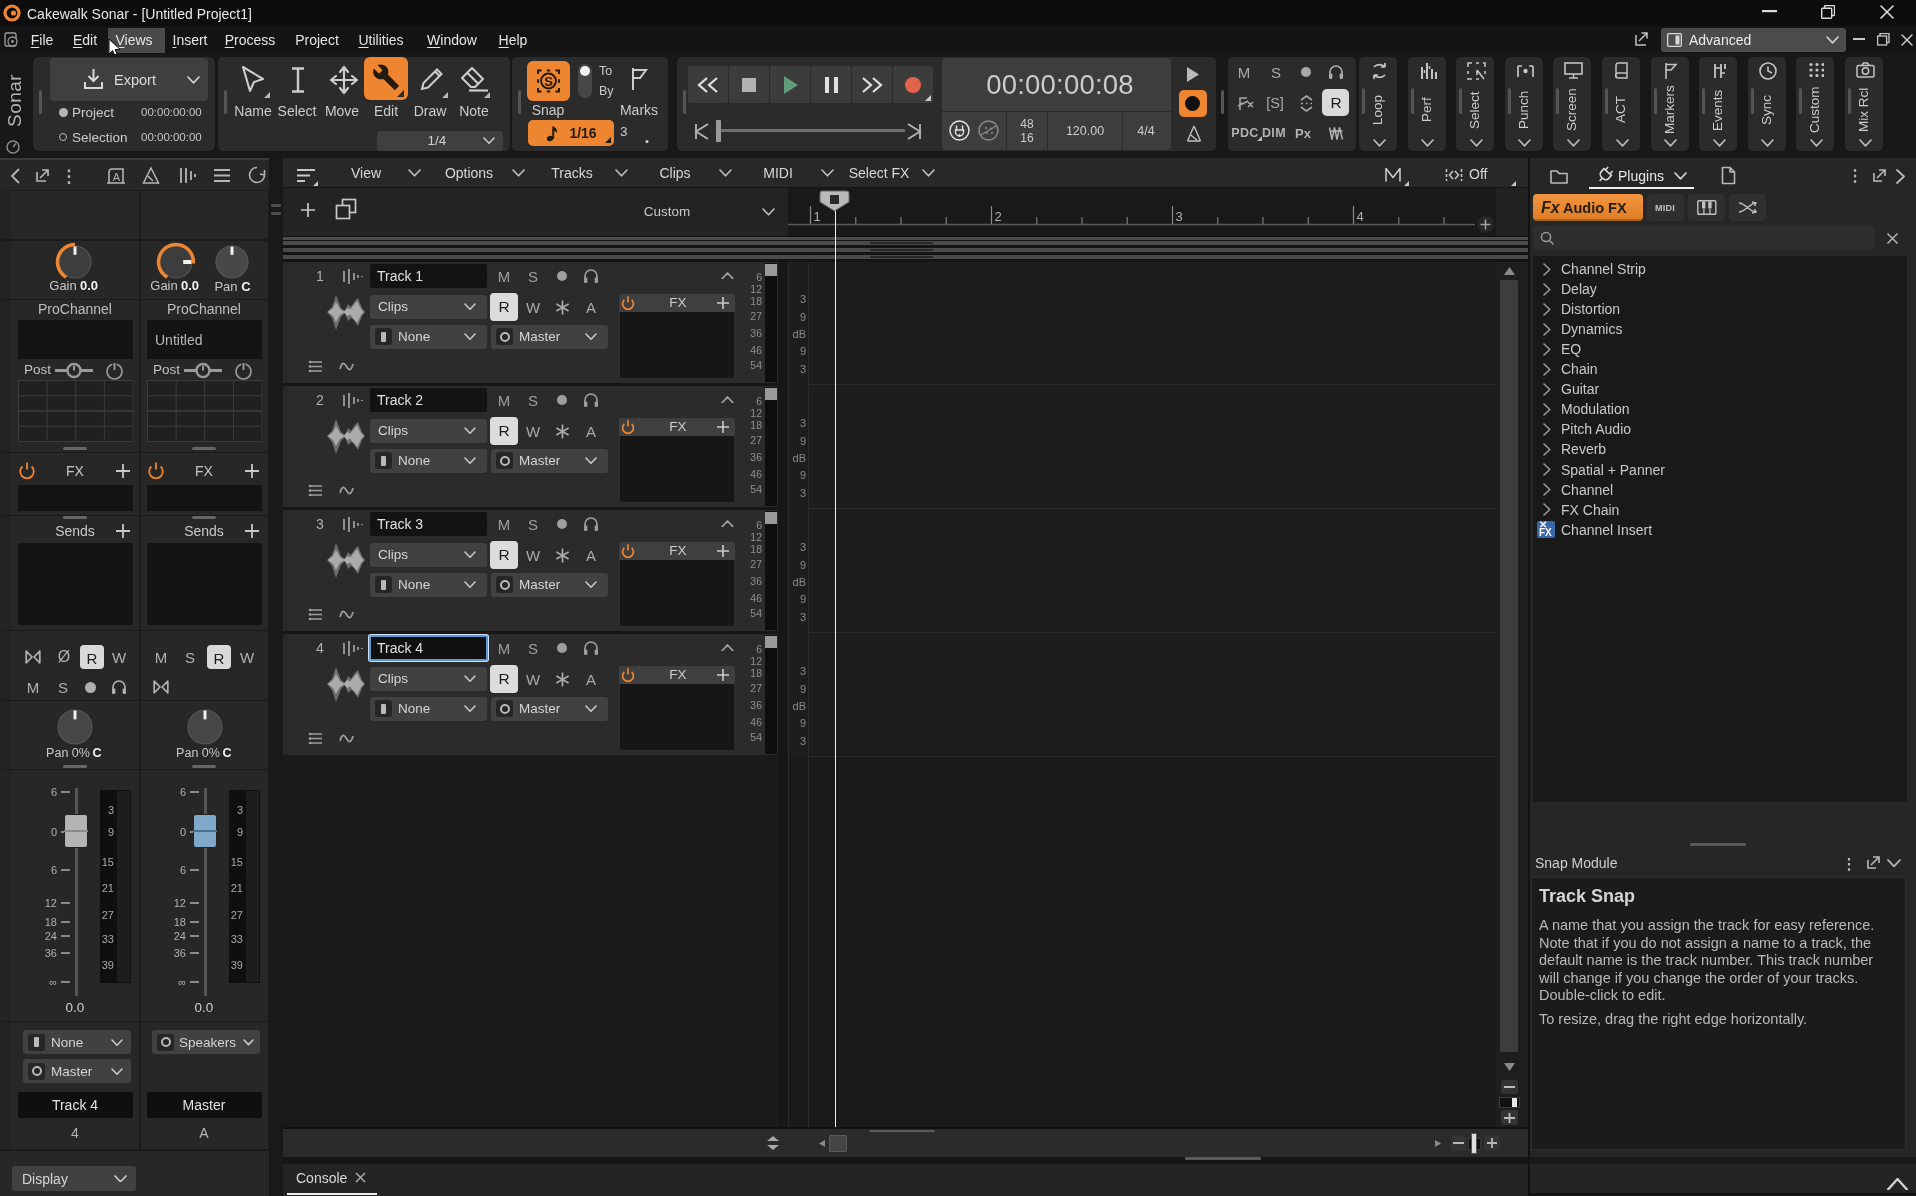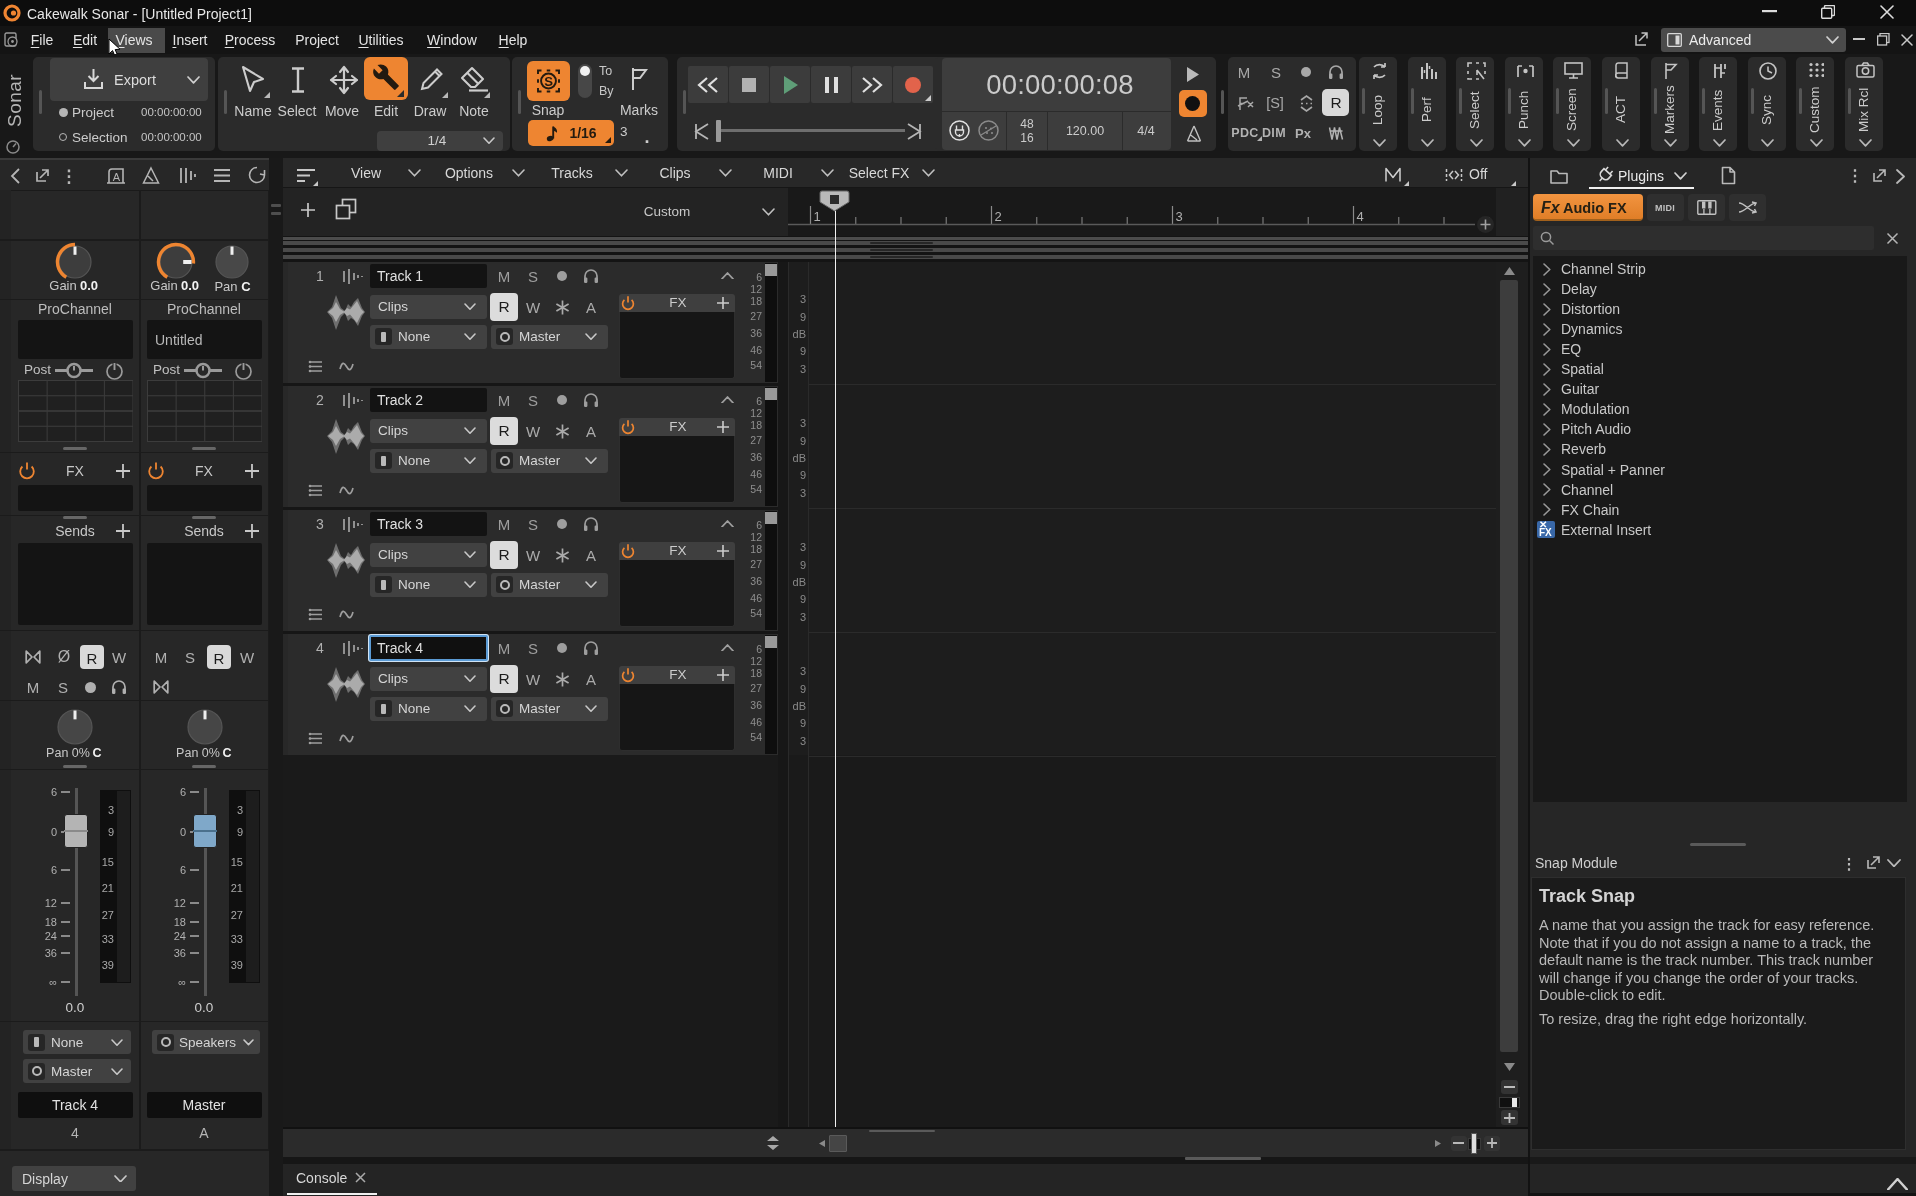--- a/index.html
+++ b/index.html
@@ -1195,21 +1195,21 @@
       <path d="M1,1 L6.8,6.5 L1,12" fill="none" stroke="#999" stroke-width="1.6" stroke-linecap="round" stroke-linejoin="round"></path>
     </svg>
 <div class="ab tl" style="left:1561px;top:329.15000000000003px;font-size:14px;color:#c9c9c9;font-weight:400;">Dynamics</div>
 <svg class="ab" style="left:1543.1px;top:342.70000000000005px" width="7.8" height="13" viewBox="0 0 7.8 13">
       <path d="M1,1 L6.8,6.5 L1,12" fill="none" stroke="#999" stroke-width="1.6" stroke-linecap="round" stroke-linejoin="round"></path>
     </svg>
 <div class="ab tl" style="left:1561px;top:349.20000000000005px;font-size:14px;color:#c9c9c9;font-weight:400;">EQ</div>
 <svg class="ab" style="left:1543.1px;top:362.75000000000006px" width="7.8" height="13" viewBox="0 0 7.8 13">
       <path d="M1,1 L6.8,6.5 L1,12" fill="none" stroke="#999" stroke-width="1.6" stroke-linecap="round" stroke-linejoin="round"></path>
     </svg>
-<div class="ab tl" style="left:1561px;top:369.25000000000006px;font-size:14px;color:#c9c9c9;font-weight:400;">Spatial</div>
+<div class="ab tl" style="left:1561px;top:369.25000000000006px;font-size:14px;color:#c9c9c9;font-weight:400;">Chain</div>
 <svg class="ab" style="left:1543.1px;top:382.80000000000007px" width="7.8" height="13" viewBox="0 0 7.8 13">
       <path d="M1,1 L6.8,6.5 L1,12" fill="none" stroke="#999" stroke-width="1.6" stroke-linecap="round" stroke-linejoin="round"></path>
     </svg>
 <div class="ab tl" style="left:1561px;top:389.30000000000007px;font-size:14px;color:#c9c9c9;font-weight:400;">Guitar</div>
 <svg class="ab" style="left:1543.1px;top:402.8500000000001px" width="7.8" height="13" viewBox="0 0 7.8 13">
       <path d="M1,1 L6.8,6.5 L1,12" fill="none" stroke="#999" stroke-width="1.6" stroke-linecap="round" stroke-linejoin="round"></path>
     </svg>
 <div class="ab tl" style="left:1561px;top:409.3500000000001px;font-size:14px;color:#c9c9c9;font-weight:400;">Modulation</div>
 <svg class="ab" style="left:1543.1px;top:422.9000000000001px" width="7.8" height="13" viewBox="0 0 7.8 13">
       <path d="M1,1 L6.8,6.5 L1,12" fill="none" stroke="#999" stroke-width="1.6" stroke-linecap="round" stroke-linejoin="round"></path>
@@ -1226,21 +1226,21 @@
 <svg class="ab" style="left:1543.1px;top:483.0500000000001px" width="7.8" height="13" viewBox="0 0 7.8 13">
       <path d="M1,1 L6.8,6.5 L1,12" fill="none" stroke="#999" stroke-width="1.6" stroke-linecap="round" stroke-linejoin="round"></path>
     </svg>
 <div class="ab tl" style="left:1561px;top:489.5500000000001px;font-size:14px;color:#c9c9c9;font-weight:400;">Channel</div>
 <svg class="ab" style="left:1543.1px;top:503.10000000000014px" width="7.8" height="13" viewBox="0 0 7.8 13">
       <path d="M1,1 L6.8,6.5 L1,12" fill="none" stroke="#999" stroke-width="1.6" stroke-linecap="round" stroke-linejoin="round"></path>
     </svg>
 <div class="ab tl" style="left:1561px;top:509.60000000000014px;font-size:14px;color:#c9c9c9;font-weight:400;">FX Chain</div>
 <div class="ab " style="left:1537px;top:521px;width:18px;height:17px;background:#3968a8;border-radius:2px"></div>
 <div class="ab" style="left:1539px;top:520px;font-size:10px;color:#fff;font-weight:700;line-height:1">✕<span style="display:block;margin-top:-2px">FX</span></div>
-<div class="ab tl" style="left:1561px;top:529.5px;font-size:14px;color:#c9c9c9;font-weight:400;">External Insert</div>
+<div class="ab tl" style="left:1561px;top:529.5px;font-size:14px;color:#c9c9c9;font-weight:400;">Channel Insert</div>
 <div class="ab " style="left:1690px;top:843px;width:56px;height:3px;background:#5a5a5a;border-radius:2px"></div>
 <div class="ab tl" style="left:1535px;top:863px;font-size:14px;color:#cfcfcf;font-weight:400;">Snap Module</div>
 <div class="ab tc" style="left:1849px;top:863px;font-size:15px;color:#b9b9b9;font-weight:700">⋮</div>
 <svg class="ab" style="left:1866px;top:856px" width="15" height="14" viewBox="0 0 15 14">
       <path d="M2,4 L2,12 L10,12 M5,9 L13,1 M7,1 L13,1 L13,7" fill="none" stroke="#b9b9b9" stroke-width="1.6"></path>
     </svg>
 <svg class="ab" style="left:1887.0px;top:858.8px" width="14" height="8.4" viewBox="0 0 14 8.4">
       <path d="M1,1 L7.0,7.4 L13,1" fill="none" stroke="#b9b9b9" stroke-width="1.8" stroke-linecap="round" stroke-linejoin="round"></path>
     </svg>
 <div class="ab " style="left:1531px;top:877px;width:375px;height:273px;background:#1b1b1b;border:1px solid #2e2e2e"></div>

